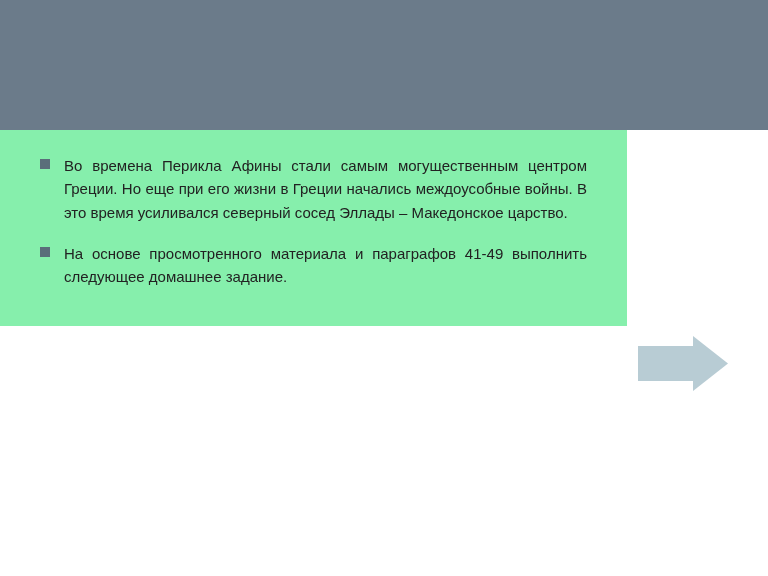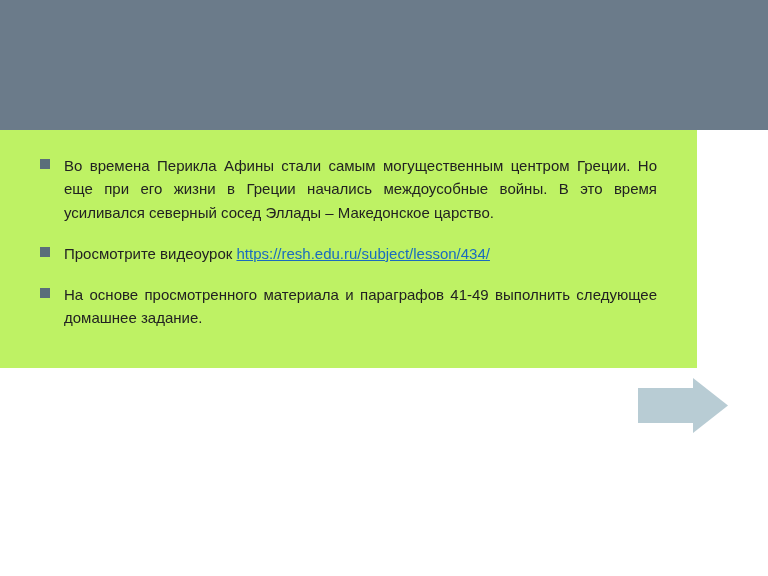--- a/index.html
+++ b/index.html
@@ -16,23 +16,23 @@
       overflow: hidden;
     }
 
     .top-banner {
       width: 768px;
       height: 130px;
       background: #6b7b8a;
     }
 
     .content-area {
-      width: 697px;
+      width: 627px;
       padding: 24px 40px 20px 40px;
-      background: #bef264;
+      background: #86efac;
     }
 
     .bullet-item {
       display: flex;
       align-items: flex-start;
       margin-bottom: 18px;
     }
 
     .bullet-icon {
       width: 10px;
@@ -81,26 +81,20 @@
 
 <div class="top-banner"></div>
 
 <div class="content-area">
 
   <div class="bullet-item">
     <div class="bullet-icon"></div>
     <span class="bullet-text">Во времена Перикла Афины стали самым могущественным центром Греции. Но еще при его жизни в Греции начались междоусобные войны. В это время усиливался северный сосед Эллады – Македонское царство.</span>
   </div>
 
-  <div class="bullet-item">
-    <div class="bullet-icon"></div>
-    <span class="bullet-text">
-      <span>Просмотрите видеоурок </span><a href="#">https://resh.edu.ru/subject/lesson/434/</a>
-    </span>
-  </div>
 
   <div class="bullet-item">
     <div class="bullet-icon"></div>
     <span class="bullet-text">На основе просмотренного материала и параграфов 41-49 выполнить следующее домашнее задание.</span>
   </div>
 
 </div>
 
 <div class="arrow-container">
   <div class="arrow-right">

